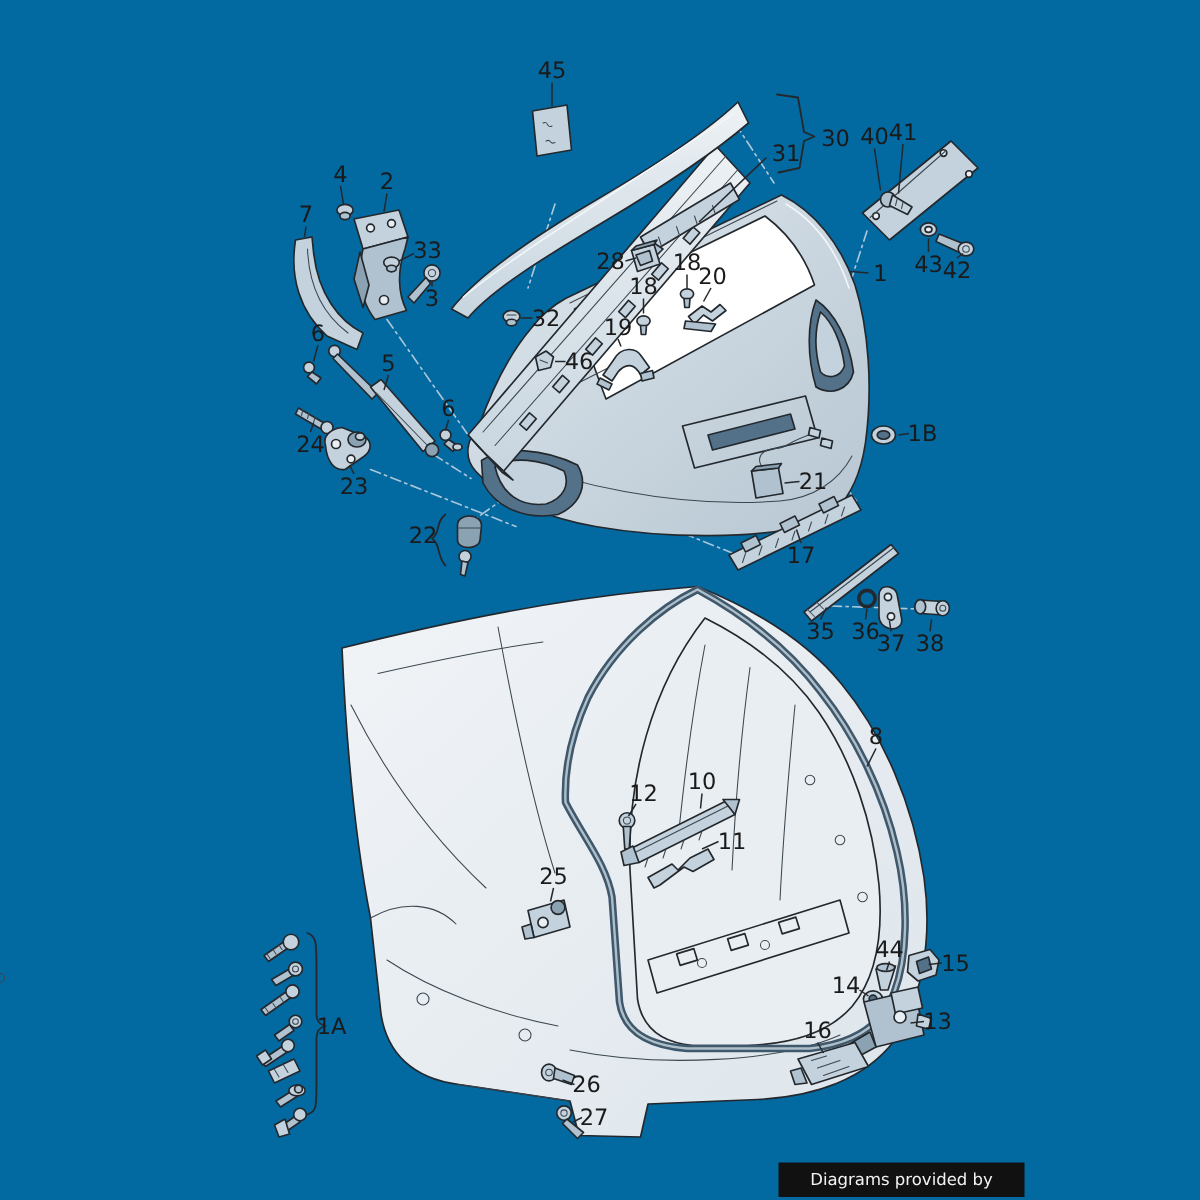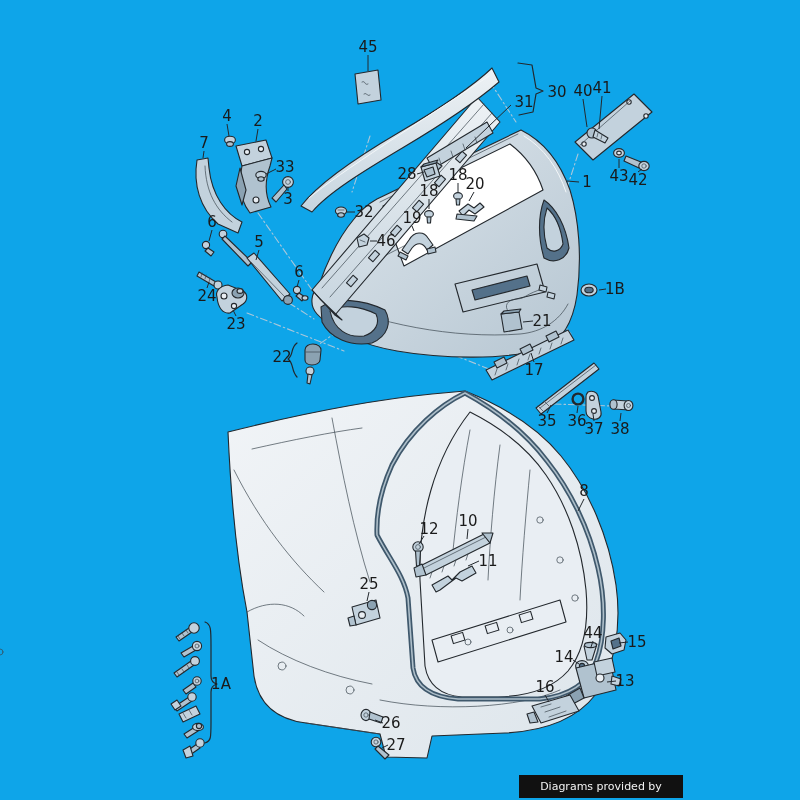--- a/index.html
+++ b/index.html
@@ -1,16 +1,16 @@
 <!DOCTYPE html>
 <html><head>
 <meta charset="utf-8">
 <style>
   html,body{margin:0;padding:0;background:#fff;}
-  #stage{position:relative;width:800px;height:800px;background:#0ea5e9;overflow:hidden;
+  #stage{position:relative;width:800px;height:800px;background:#0369a1;overflow:hidden;
          font-family:"DejaVu Sans","Liberation Sans",sans-serif;}
   svg{position:absolute;left:0;top:0;}
   
   .ol   {stroke:#23282d;stroke-width:1.1;fill:none;stroke-linejoin:round;stroke-linecap:round;}
   .olf  {stroke:#23282d;stroke-width:1.1;stroke-linejoin:round;stroke-linecap:round;}
   .thin {stroke:#3c4750;stroke-width:.7;fill:none;stroke-linecap:round;}
   .hl   {stroke:#f4f7f9;stroke-width:1;fill:none;stroke-linecap:round;}
   .asm  {stroke:#aac7da;stroke-width:1.1;fill:none;stroke-dasharray:7 3 1.5 3;stroke-linecap:round;}
   .leader{stroke:#23282d;stroke-width:1;fill:none;}
   .callout{font-family:"DejaVu Sans","Liberation Sans",sans-serif;font-size:15px;fill:#1a1a1a;

